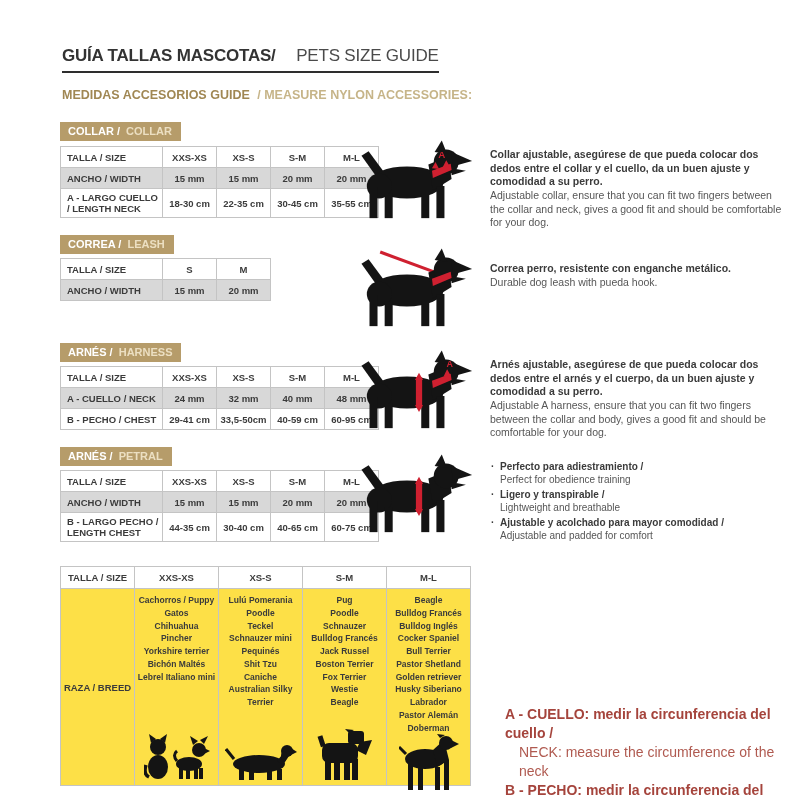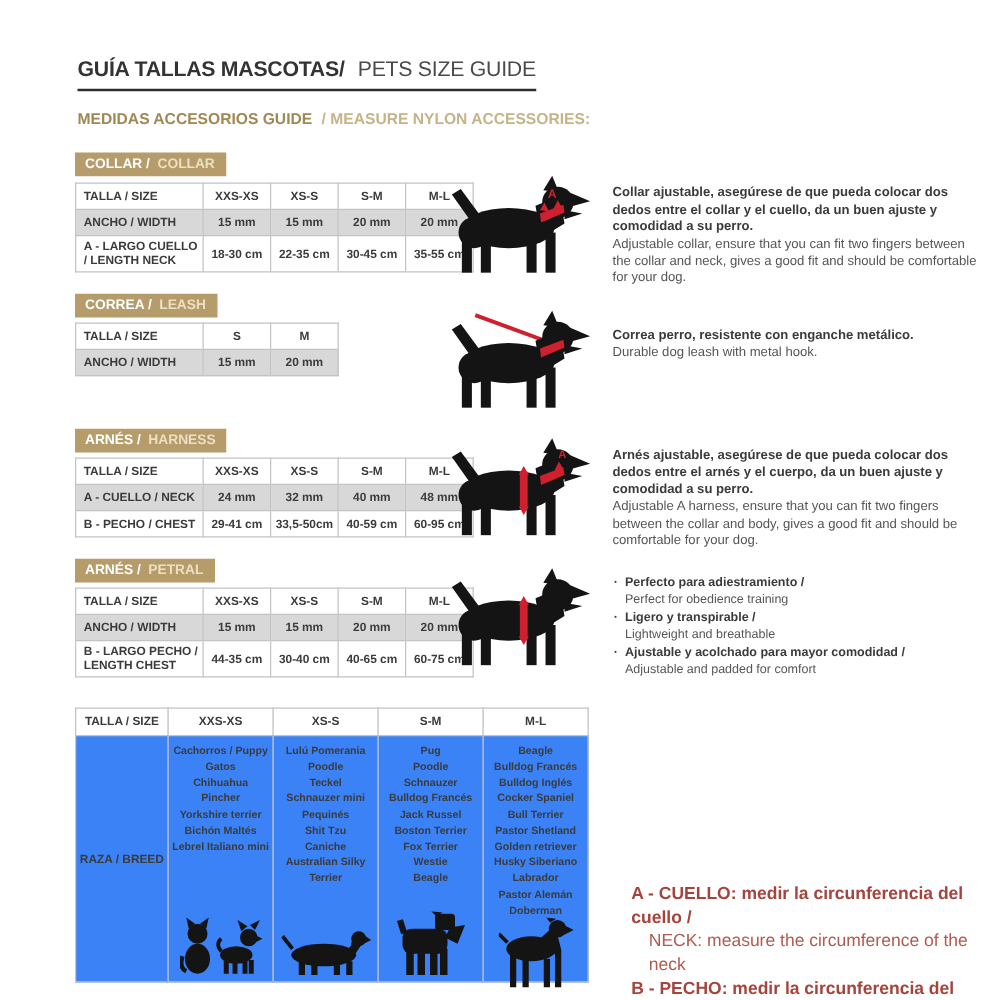--- a/index.html
+++ b/index.html
@@ -3,21 +3,21 @@
 <meta charset="utf-8">
 <style>
   html,body{margin:0;padding:0;background:#ffffff;}
   .page{position:relative;width:800px;height:800px;background:#fff;overflow:hidden;
         font-family:"Liberation Sans",sans-serif;color:#3b3b3b;}
 
   
   .title{position:absolute;left:62px;top:46px;font-size:17px;letter-spacing:-0.2px;
          border-bottom:2px solid #2e2e2e;padding-bottom:5px;white-space:nowrap;}
   .title .bold{font-weight:bold;color:#333;}
-  .title .light{font-weight:normal;color:#4a4a4a;margin-left:6px;}
+  .title .light{font-weight:normal;color:#4a4a4a;margin-left:16px;}
 
   .subtitle{position:absolute;left:62px;top:88px;font-size:12.5px;white-space:nowrap;}
   .subtitle .bold{font-weight:bold;color:#a08753;}
   .subtitle .light{font-weight:bold;color:#c6b488;margin-left:4px;}
 
   
   .badge{position:absolute;left:60px;background:#b69c6a;color:#fff;font-size:11px;
          font-weight:bold;padding:3px 9px 4px 8px;line-height:1.1;white-space:nowrap;}
   .badge .light{color:#ecdfc2;margin-left:3px;font-weight:bold;}
 
@@ -50,21 +50,21 @@
   
   .breed-table{position:absolute;left:60px;top:566px;width:415px;font-size:9.5px;}
   .breed-head{display:flex;}
   .breed-head .cell{border:1px solid #c4c4c4;border-bottom:none;box-sizing:border-box;
         height:22px;display:flex;align-items:center;justify-content:center;
         font-weight:bold;background:#fff;}
   .breed-head .c0{width:75px;}
   .breed-head .c{width:85px;margin-left:-1px;}
   .breed-body{display:flex;}
   .breed-body .cell{border:1px solid #c4c4c4;box-sizing:border-box;height:198px;
-        background:#3b82f6;display:flex;flex-direction:column;align-items:center;}
+        background:#fde047;display:flex;flex-direction:column;align-items:center;}
   .breed-body .c0{width:75px;justify-content:center;font-weight:bold;text-align:center;}
   .breed-body .c{width:85px;margin-left:-1px;justify-content:space-between;
         padding:5px 2px 4px 2px;}
   .breed-list{white-space:pre-line;text-align:center;font-weight:bold;font-size:8.5px;
         line-height:1.5;color:#3b3b3b;}
   .breed-icon{height:58px;display:flex;align-items:flex-end;justify-content:center;}
 
   
   .notes{position:absolute;left:505px;top:705px;width:290px;font-size:14px;line-height:1.35;}
   .notes .bold{font-weight:bold;color:#a5443c;}
@@ -182,21 +182,21 @@
         <rect x="31" y="60" width="9" height="28"></rect>
         <rect x="72" y="60" width="9" height="28"></rect>
         <rect x="89" y="52" width="9" height="36"></rect>
       </g>
       <polygon class="red" points="84,35 105,27 106,34 85,43"></polygon>
     </svg>
   </div>
 
   <div class="desc" style="top:262px;">
     <div class="es">Correa perro, resistente con enganche metálico.</div>
-    <div class="en">Durable dog leash with metal hook.</div>
+    <div class="en">Durable dog leash with pueda hook.</div>
   </div>
 
   <div class="badge" style="top:343px;">
     <span>ARNÉS /</span>
     <span class="light">HARNESS</span>
   </div>
 
   <table class="size-table" style="top:366px;">
     <tbody>
         <tr class="white">

